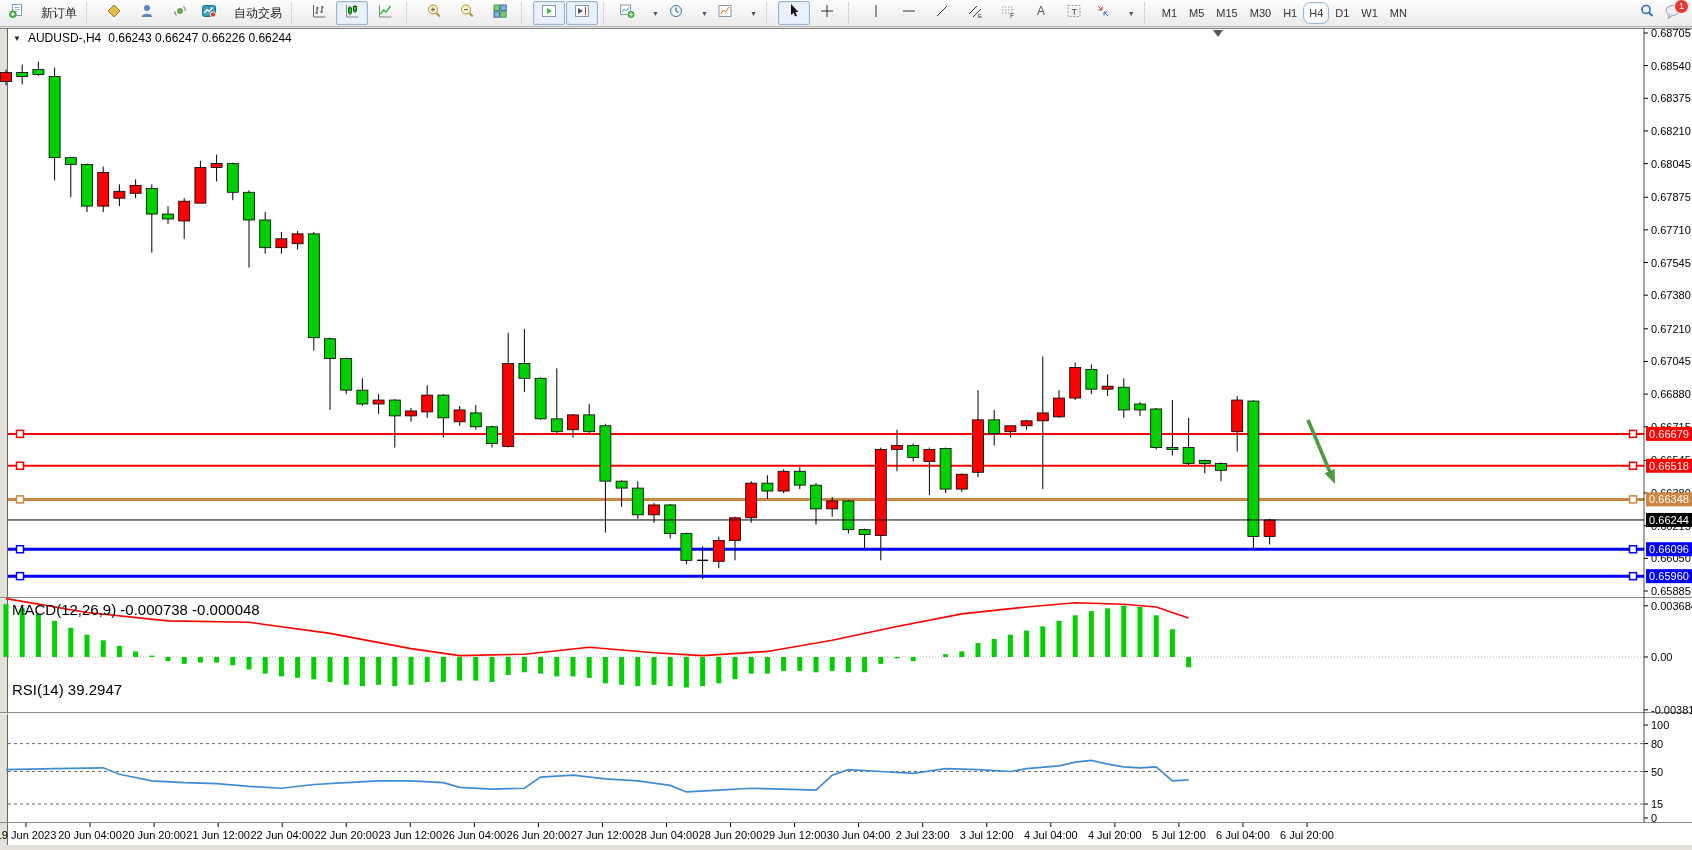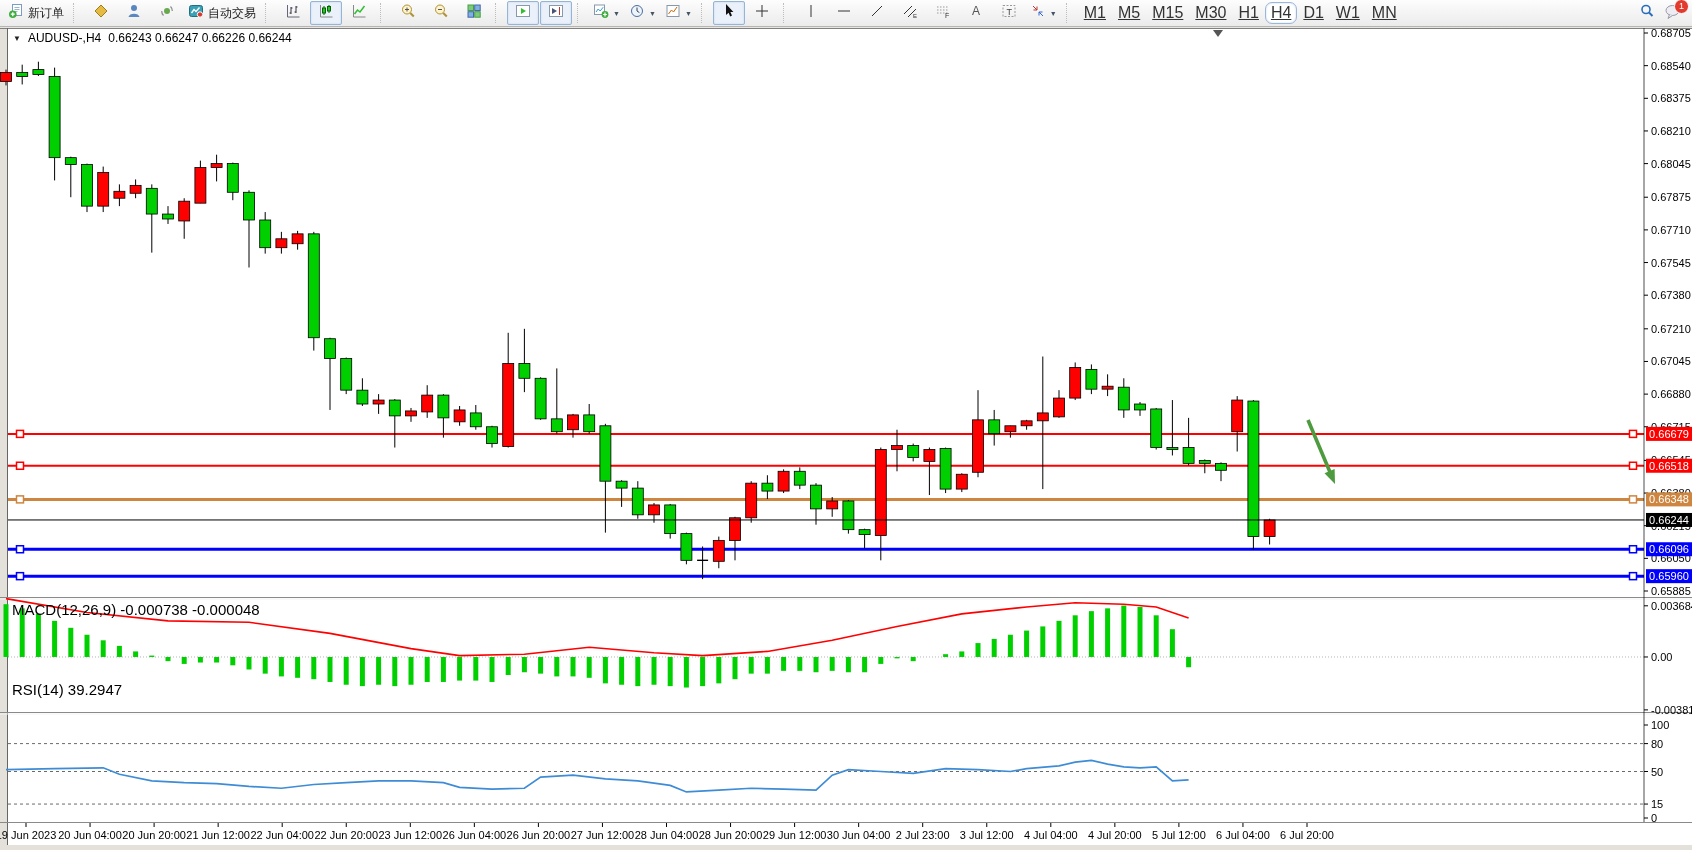--- a/index.html
+++ b/index.html
@@ -4,27 +4,27 @@
 <style>
   html,body{margin:0;padding:0;}
   body{width:1692px;height:850px;overflow:hidden;background:#e8e5de;
        font-family:"Liberation Sans",sans-serif;position:relative;}
 
   
   .toolbar{position:absolute;top:0;left:0;width:1692px;height:27px;
     background:linear-gradient(#fdfdfd,#ebebeb);border-bottom:1px solid #b5b5b5;
     display:flex;align-items:center;padding:0 4px;box-sizing:border-box;gap:1px;z-index:5;}
   .tb-btn{height:22px;min-width:24px;display:flex;align-items:center;justify-content:center;
-    gap:3px;padding:0 3px;border:1px solid transparent;border-radius:2px;color:#222;}
+    gap:16px;padding:0 3px;border:1px solid transparent;border-radius:2px;color:#222;}
   .tb-btn.active{background:#eaf1fa;border-color:#96b4d6;box-shadow:inset 0 0 2px #c2d5ec;}
   .tb-label{font-size:12px;white-space:nowrap;}
   .sep{width:7px;height:20px;border-left:1px dotted #bdbdbd;margin:0 3px 0 4px;}
   .caret{font-size:7px;color:#456;margin-left:1px;}
-  .tf-btn{font-size:16px;color:#333;padding:0 5px;height:20px;display:flex;align-items:center;
-    border:1px solid transparent;border-radius:2px;text-decoration:underline;}
+  .tf-btn{font-size:11px;color:#333;padding:0 5px;height:20px;display:flex;align-items:center;
+    border:1px solid transparent;border-radius:2px;}
   .tf-btn.active{background:#fff;border-color:#9ab6d8;box-shadow:inset 0 0 2px #c2d5ec;border-radius:7px;}
   .tb-right{margin-left:auto;display:flex;align-items:center;gap:8px;padding-right:6px;}
   .notif{position:relative;}
   .badge{position:absolute;top:-4px;right:-7px;background:#e23b2e;color:#fff;border-radius:50%;
     min-width:13px;height:13px;font-size:9px;line-height:13px;text-align:center;border:1px solid #fff;}
 
   
   .chart-wrap{position:absolute;top:28px;left:0;width:1692px;height:822px;background:#fff;}
   .chart-wrap svg{position:absolute;top:0;left:0;}
   .overlay{position:absolute;z-index:3;pointer-events:none;color:#000;white-space:nowrap;}

